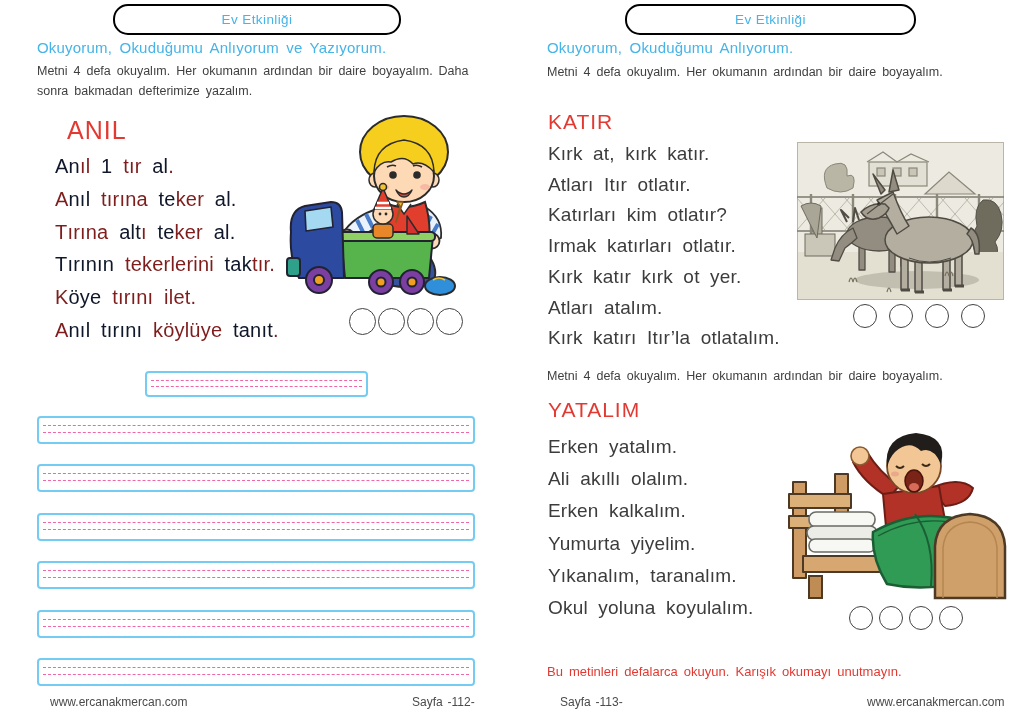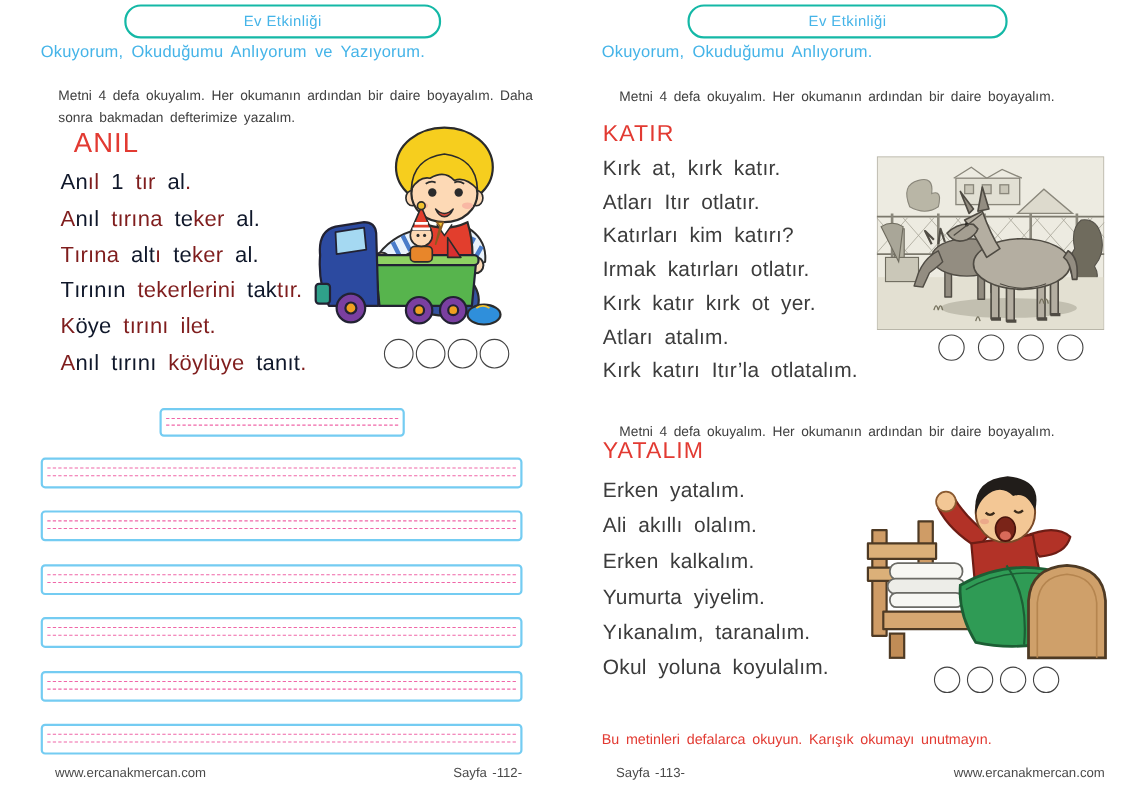--- a/index.html
+++ b/index.html
@@ -1,24 +1,24 @@
 <!DOCTYPE html>
 <html><head>
 <meta charset="utf-8">
 <style>
   html,body{margin:0;padding:0;background:#ffffff;}
   .sheet{position:relative;width:1024px;height:725px;background:#fff;overflow:hidden;
          font-family:"Liberation Sans",sans-serif;color:#3c3c3c;}
   .abs{position:absolute;}
-  .badge{position:absolute;height:27px;border:2px solid #14b8a6;border-radius:15px;
+  .badge{position:absolute;height:27px;border:2px solid #000000;border-radius:15px;
          display:flex;align-items:center;justify-content:center;
          color:#45b4e8;font-size:13.5px;letter-spacing:.4px;background:#fff;}
   .subtitle{position:absolute;color:#45b4e8;font-size:15px;word-spacing:3px;letter-spacing:.2px;}
   .instruction{position:absolute;font-size:12.5px;color:#3f3f3f;line-height:1.62;
-               word-spacing:2.5px;margin:16px;}
+               word-spacing:2.5px;margin:0;}
   .story-title{position:absolute;color:#e23a32;font-weight:400;margin:0;letter-spacing:1px;}
   .story{position:absolute;}
   .story-line{white-space:nowrap;word-spacing:5px;letter-spacing:.2px;}
   .red{color:#7f1d1d;}
   .ink{color:#0f172a;}
   .circles{position:absolute;display:flex;}
   .circle{width:27px;height:27px;border:1.7px solid #424242;border-radius:50%;background:#fff;box-sizing:border-box;}
   .circles.sm .circle{width:24px;height:24px;}
   .write-box{position:absolute;height:28px;background:#fff;border:2px solid #74ccf2;border-radius:4px;box-sizing:border-box;}
   .write-box::before,.write-box::after{content:"";position:absolute;left:4px;right:4px;border-top:1.3px dashed #f066a8;}
@@ -136,21 +136,21 @@
 
     <div class="subtitle" style="left:547px;top:39px;">Okuyorum, Okuduğumu Anlıyorum.</div>
 
     <p class="instruction" style="left:547px;top:62px;width:462px;">Metni 4 defa okuyalım. Her okumanın ardından bir daire boyayalım.</p>
 
     <h2 class="story-title" style="left:548px;top:110px;font-size:21px;">KATIR</h2>
 
     <div class="story" id="katir-lines" style="left:548px;top:139px;font-size:19px;line-height:30.7px;">
         <div class="story-line">Kırk at, kırk katır.</div>
         <div class="story-line">Atları Itır otlatır.</div>
-        <div class="story-line">Katırları kim katırı?</div>
+        <div class="story-line">Katırları kim otlatır?</div>
         <div class="story-line">Irmak katırları otlatır.</div>
         <div class="story-line">Kırk katır kırk ot yer.</div>
         <div class="story-line">Atları atalım.</div>
         <div class="story-line">Kırk katırı Itır’la otlatalım.</div>
       </div>
 
     <div class="abs" style="left:797px;top:142px;width:207px;height:158px;">
       <svg viewBox="0 0 207 158" width="207" height="158">
         <rect x="0.5" y="0.5" width="206" height="157" fill="#edebe1" stroke="#b9b6a9"></rect>
         <g stroke="#8a877b" stroke-width="1.2" fill="#e2e0d4">

